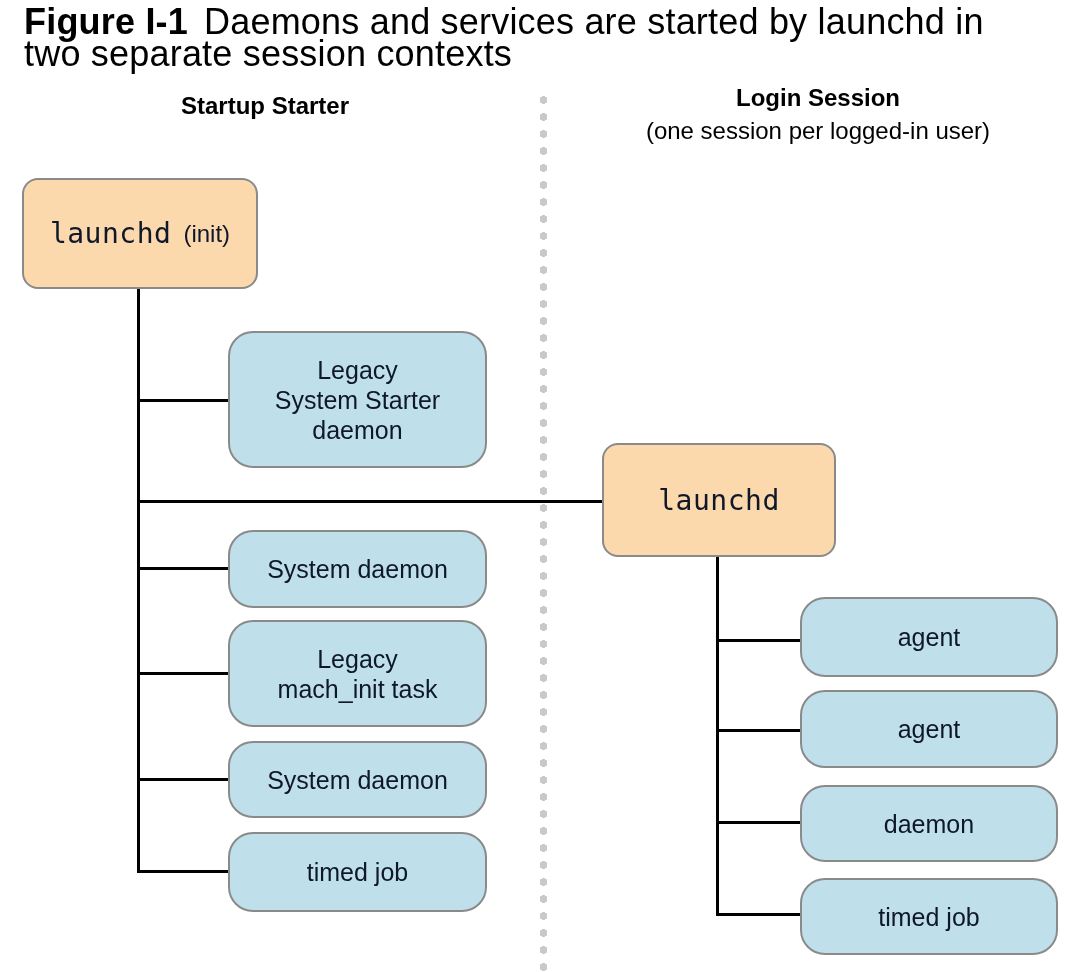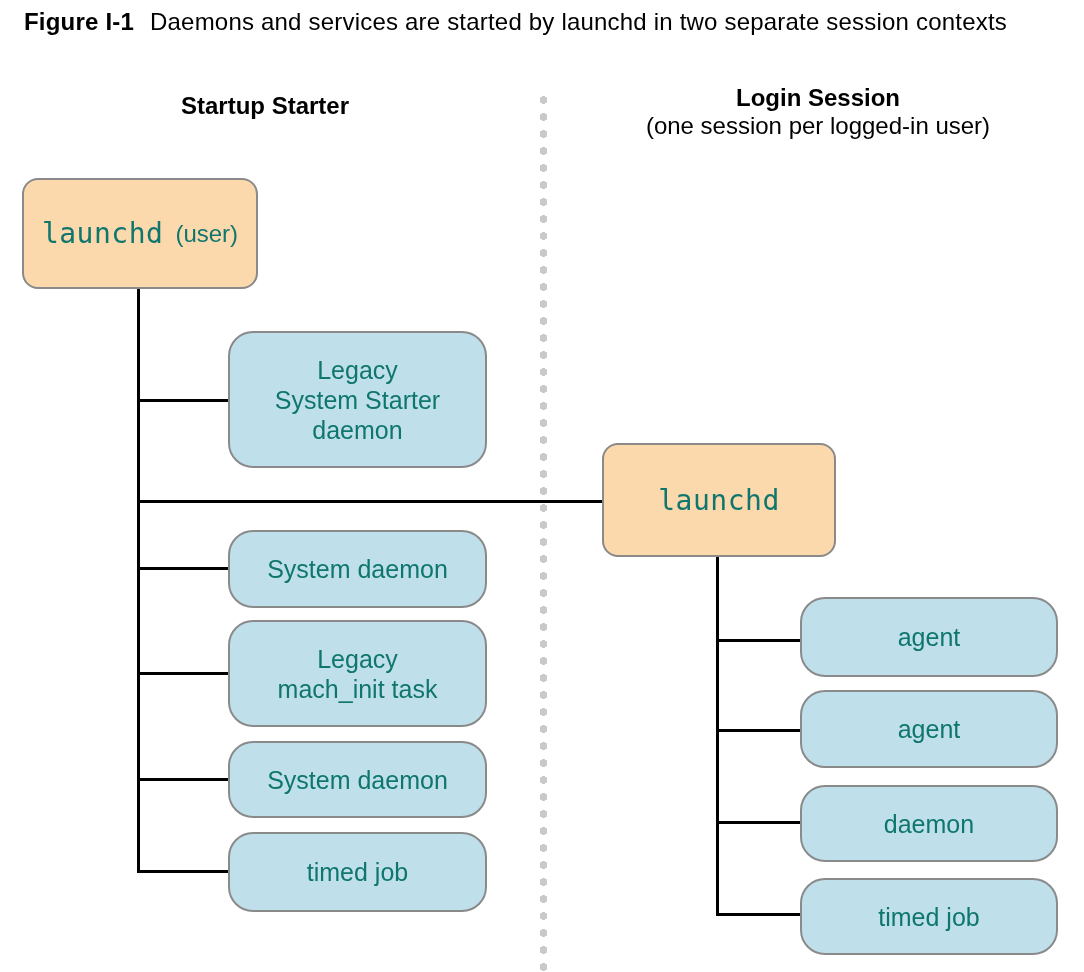--- a/index.html
+++ b/index.html
@@ -15,21 +15,21 @@
     background: #ffffff;
     overflow: hidden;
   }
 
   
   .figure-title {
     position: absolute;
     left: 24px;
     top: 6px;
     width: 1002px;
-    font-size: 24px;
+    font-size: 36px;
     line-height: 32px;
     color: #000000;
     letter-spacing: 0.2px;
   }
   .figure-title .fig-label {
     font-weight: 700;
     margin-right: 16px;
   }
 
   
@@ -40,20 +40,21 @@
   }
   .col-header .hdr {
     font-size: 24px;
     font-weight: 700;
     line-height: 28px;
   }
   .col-header .sub {
     font-size: 24px;
     font-weight: 400;
     line-height: 28px;
+    margin-top: 5px;
   }
   .col-header.startup { left: 22px;  top: 92px; width: 486px; }
   .col-header.login   { left: 578px; top: 84px; width: 480px; }
 
   
   .divider {
     position: absolute;
     left: 539px;
     top: 92px;
     width: 9px;
@@ -71,21 +72,21 @@
 
   
   .node {
     position: absolute;
     box-sizing: border-box;
     border: 2px solid #8a8a8a;
     display: flex;
     align-items: center;
     justify-content: center;
     text-align: center;
-    color: #0f766e;
+    color: #0f172a;
   }
   .node.root {
     background: #fcd9ad;
     border-radius: 16px;
   }
   .node.child {
     background: #bfe0eb;
     border-radius: 25px;
   }
   .node .code {
@@ -146,21 +147,21 @@
   <div class="line" style="left:138px; top:870px; width:90px; height:3px;"></div>
 
   <div class="line" style="left:716px; top:556px; width:3px; height:360px;"></div>
   <div class="line" style="left:718px; top:639px; width:82px; height:3px;"></div>
   <div class="line" style="left:718px; top:729px; width:82px; height:3px;"></div>
   <div class="line" style="left:718px; top:821px; width:82px; height:3px;"></div>
   <div class="line" style="left:718px; top:913px; width:82px; height:3px;"></div>
 
   <div class="node root n-launchd-init">
     <span class="code">launchd</span>
-    <span class="annotation">(user)</span>
+    <span class="annotation">(init)</span>
   </div>
 
   <div class="node child n-lss">
     <span class="label">Legacy
 System Starter
 daemon</span>
   </div>
   <div class="node child n-sysd1">
     <span class="label">System daemon</span>
   </div>

